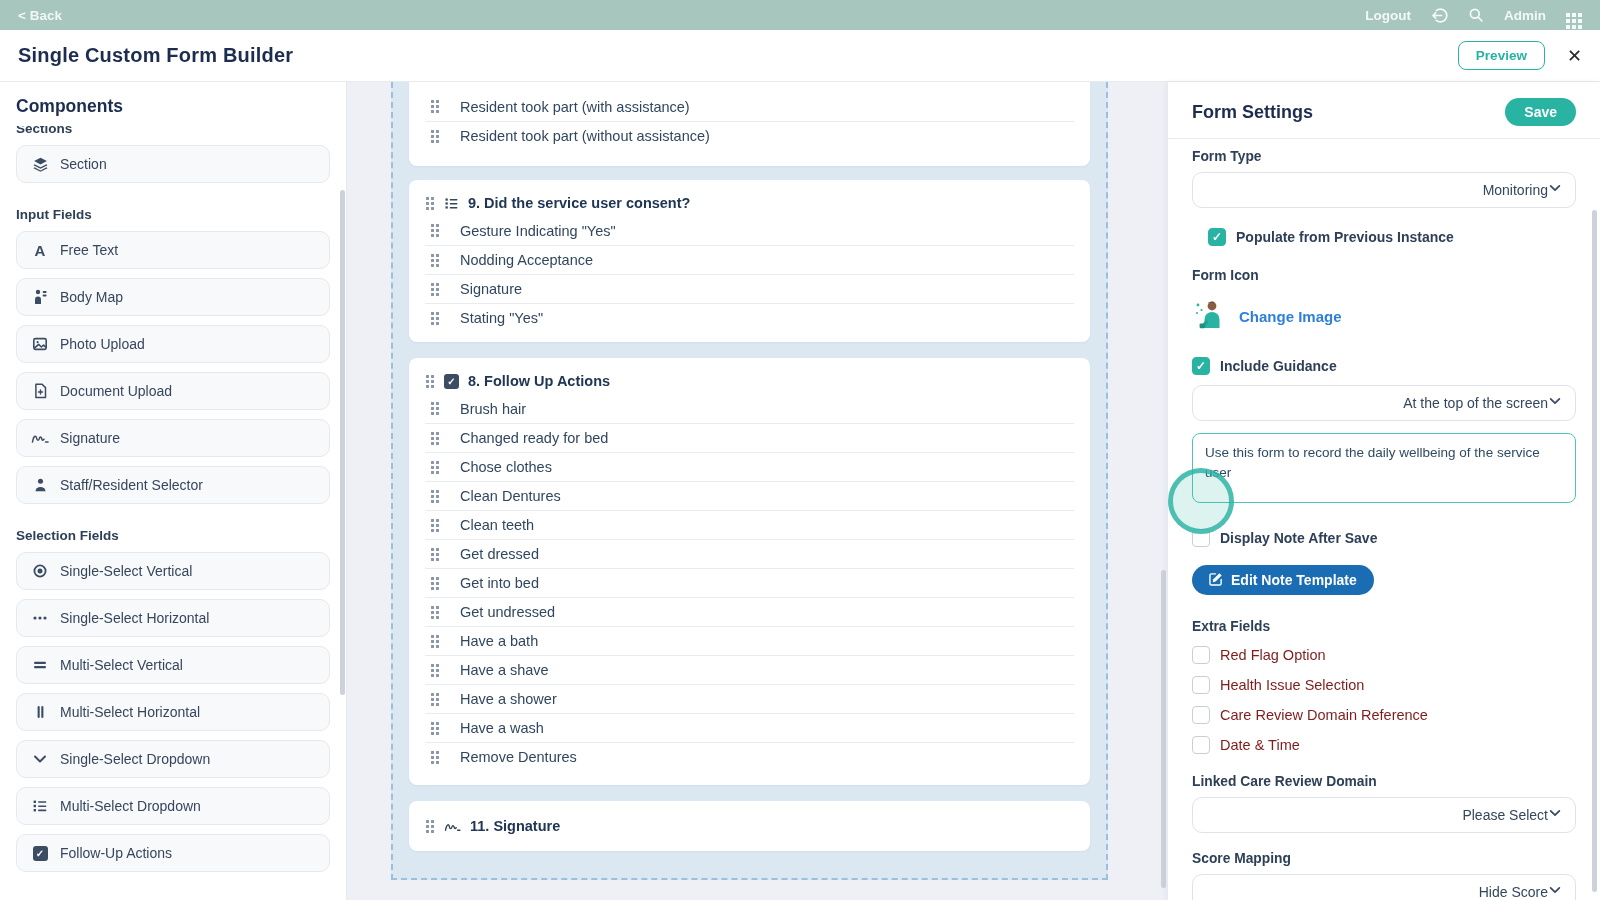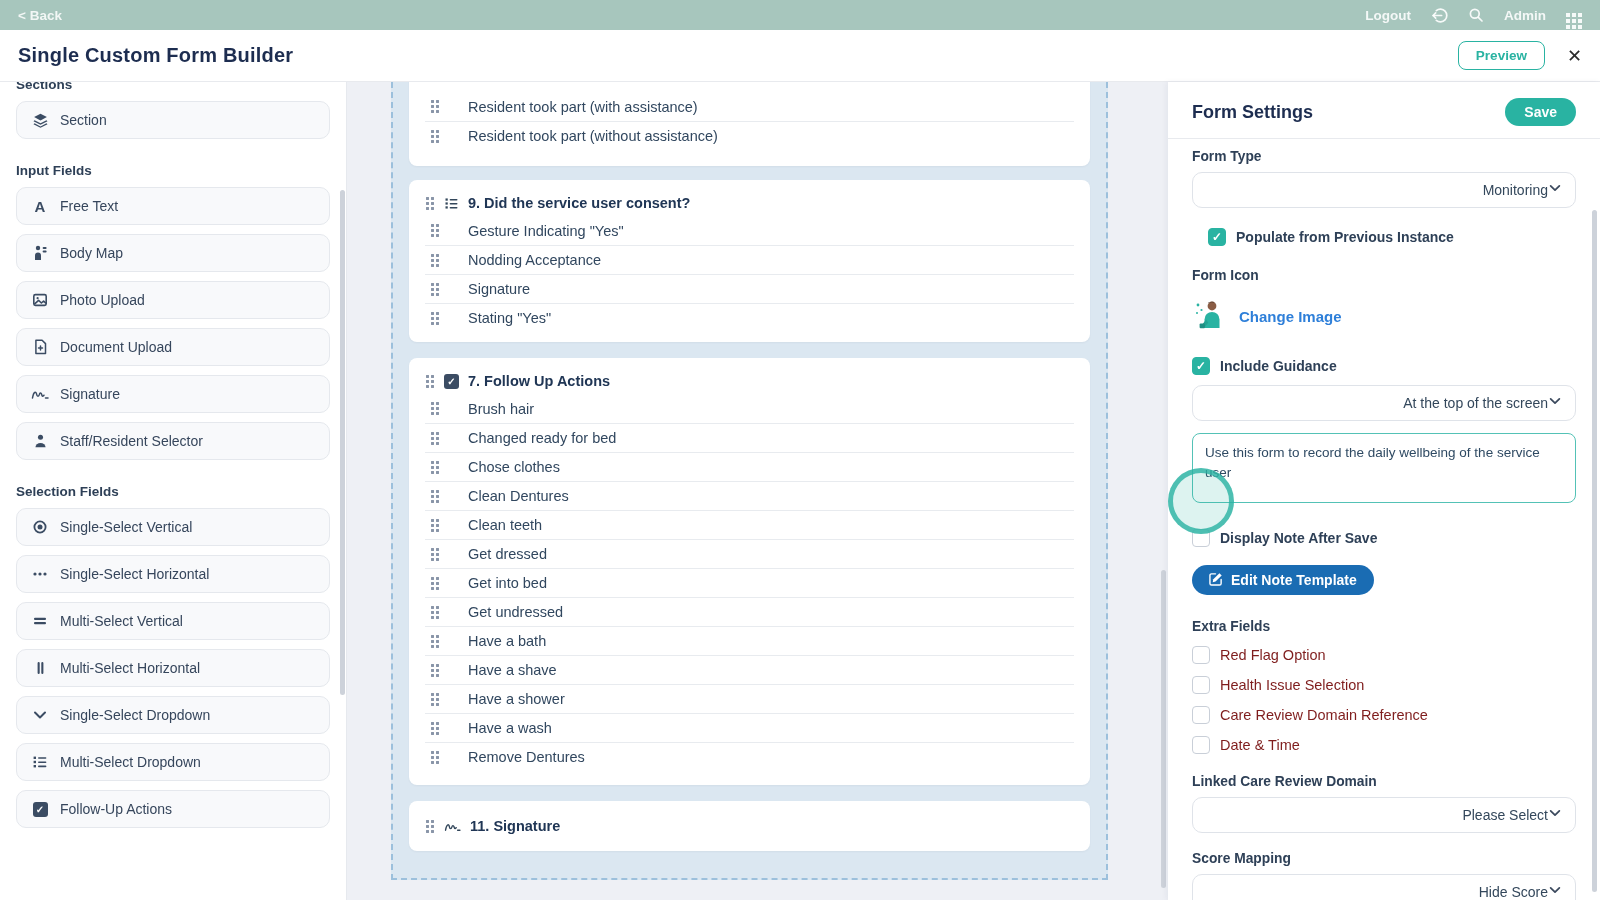--- a/index.html
+++ b/index.html
@@ -46,21 +46,21 @@
   .canvas-wrap { position:absolute; left:347px; right:432px; top:0; bottom:0; background:#eef0f5; }
   .canvas { margin-left:44px; width:717px; height:798px; background:#dbe7f1;
     border:2px dashed #9cc0dc; border-top:none; padding:0 16px; overflow:hidden; }
   .qcard { background:#fff; border-radius:8px; box-shadow:0 1px 2px rgba(30,50,80,.05); padding:0 16px; }
   .qcard.first { margin-top:-30px; padding-top:40px; padding-bottom:16px; }
   .qcard.mid { margin-top:14px; padding-top:10px; padding-bottom:10px;text-align:center; }
   .qcard.last { margin-top:16px; padding:12px 16px; }
   .qhead { display:flex; align-items:center; gap:9px; height:26px; }
   .qhead .qtitle { font-size:14.5px; font-weight:700; color:#203655; }
   .opt-list { list-style:none; }
-  .opt-list li { display:flex; align-items:center; gap:28px; height:29px; padding-left:5px; cursor:grab; }
+  .opt-list li { display:flex; align-items:center; gap:20px; height:29px; padding-left:5px; cursor:grab; }
   .opt-list li + li { border-top:1px solid #e8ebef; }
   .opt-list .otxt { font-size:14.5px; color:#31475f; }
   .drag { width:10px; height:15px; flex:0 0 10px; cursor:grab;
     background-image:radial-gradient(circle,#8995a8 1.4px,transparent 1.6px); background-size:5px 5px; }
   .qico { color:#33475b; display:inline-flex; }
 
   
   .settings { position:absolute; right:0; top:0; bottom:0; width:432px; background:#fff;
     box-shadow:-2px 0 6px rgba(20,40,70,.05); padding:0 24px; }
   .set-head { display:flex; align-items:center; justify-content:space-between; margin:16px 0 12px; }
@@ -123,20 +123,21 @@
   <h1>Single Custom Form Builder</h1>
   <div class="right">
     <button class="btn-preview">Preview</button>
     <button class="btn-close">✕</button>
   </div>
 </div>
 
 <div class="page-body">
 
   <aside class="sidebar">
+    <h2>Components</h2>
     <div class="side-scroll">
 
       <div class="grp-title clipped">Sections</div>
       <div class="comp-card">
         <span class="ci">
           <svg width="17" height="17" viewBox="0 0 16 16" fill="#3b4c63">
               <path d="M8 1.6 14 4.8 8 8 2 4.8Z"></path>
               <path d="M2.4 7.7 8 10.6l5.6-2.9 1 .9L8 11.9 1.4 8.6Z"></path>
               <path d="M2.4 10.7 8 13.6l5.6-2.9 1 .9L8 14.9 1.4 11.6Z"></path>
             </svg>
@@ -317,21 +318,21 @@
             </li>
         </ul>
       </div>
 
       <div class="qcard mid" style="margin-top:16px; padding-bottom:14px;">
         <div class="qhead">
           <span class="drag"></span>
           <span class="qico">
               <span class="cbx-dark"></span>
             </span>
-          <span class="qtitle">7. Follow Up Actions</span>
+          <span class="qtitle">8. Follow Up Actions</span>
         </div>
         <ul class="opt-list">
           <li>
               <span class="drag"></span>
               <span class="otxt">Brush hair</span>
             </li>
           <li>
               <span class="drag"></span>
               <span class="otxt">Changed ready for bed</span>
             </li>

